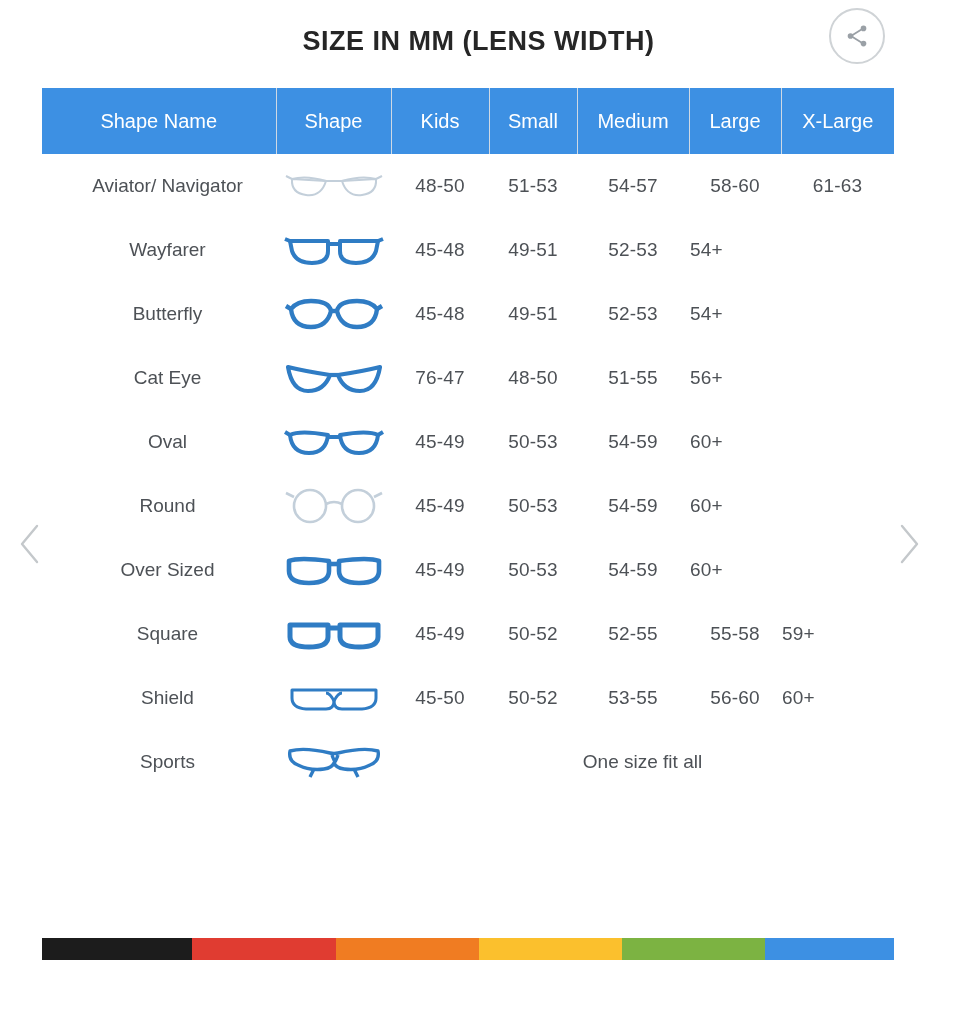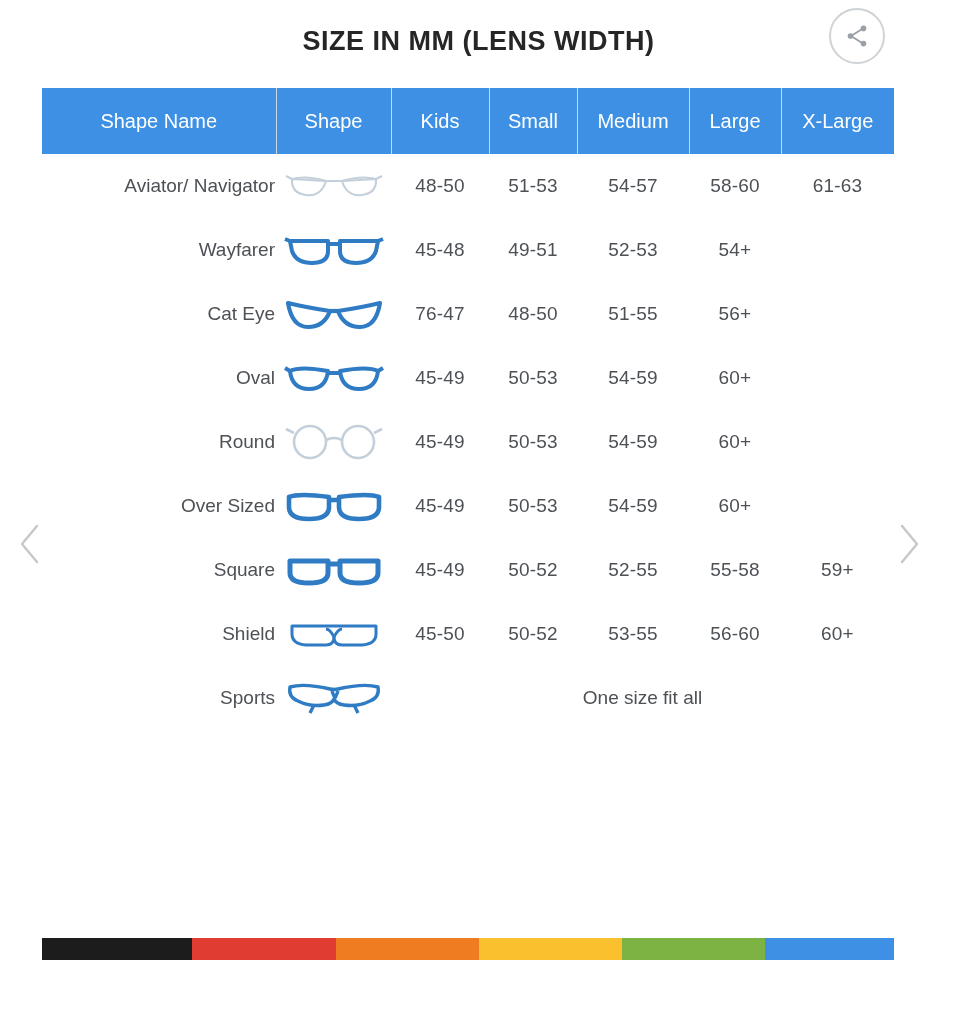--- a/index.html
+++ b/index.html
@@ -84,35 +84,35 @@
   col.c-large  { width:  92px; }
   col.c-xlarge { width: 113px; }
 
   table.size-chart tbody td {
     height: 62px;
     font-size: 19px;
     color: #4d5156;
     vertical-align: middle;
   }
   td.name {
-    text-align: right;
+    text-align: center;
     padding-left: 18px;
     font-size: 19.5px;
     color: #4a4f54;
     margin-top: 14px;
   }
   td.shape {
     text-align: center;
     padding: 0;
   }
   td.val {
     text-align: center;
     letter-spacing: .2px;
   }
-  td.val.lead { text-align: center; }
+  td.val.lead { text-align: left; }
   td.onesize {
     text-align: center;
     font-size: 19.5px;
     color: #4d5156;
   }
   .glyph {
     display: block;
     margin: 0 auto;
   }
 
@@ -218,20 +218,38 @@
             </svg>
           </td>
           <td class="val">45-48</td>
           <td class="val">49-51</td>
           <td class="val">52-53</td>
           <td class="val lead">54+</td>
           <td class="val"></td>
         </tr>
 
 
+        <tr>
+          <td class="name">Butterfly</td>
+          <td class="shape">
+            <svg class="glyph" width="100" height="42" viewBox="0 0 100 42">
+              <g fill="none" stroke="#2f7cc4" stroke-width="4.4" stroke-linejoin="round">
+                <path d="M7 16 q6 -8 20 -8 q18 0 20 10 q-4 16 -20 16 q-18 0 -20 -18 z"></path>
+                <path d="M93 16 q-6 -8 -20 -8 q-18 0 -20 10 q4 16 20 16 q18 0 20 -18 z"></path>
+                <path d="M47 18 h6"></path>
+                <path d="M7 16 l-5 -3 M93 16 l5 -3"></path>
+              </g>
+            </svg>
+          </td>
+          <td class="val">45-48</td>
+          <td class="val">49-51</td>
+          <td class="val">52-53</td>
+          <td class="val lead">54+</td>
+          <td class="val"></td>
+        </tr>
 
         <tr>
           <td class="name">Cat Eye</td>
           <td class="shape">
             <svg class="glyph" width="100" height="42" viewBox="0 0 100 42">
               <g fill="none" stroke="#2f7cc4" stroke-width="4.2" stroke-linejoin="round">
                 <path d="M4 10 q16 4 42 8 q-6 16 -22 16 q-16 0 -20 -24 z"></path>
                 <path d="M96 10 q-16 4 -42 8 q6 16 22 16 q16 0 20 -24 z"></path>
                 <path d="M46 18 h8"></path>
               </g>

